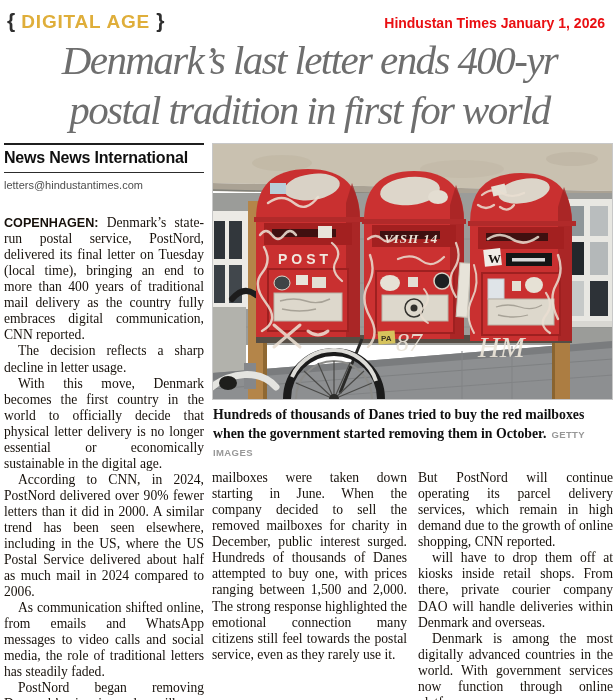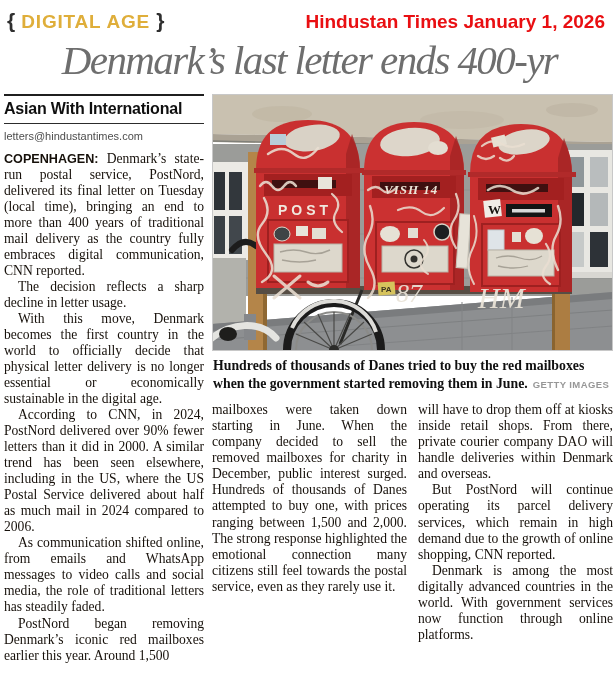--- a/index.html
+++ b/index.html
@@ -4,41 +4,41 @@
 <style>
   html,body{margin:0;padding:0;background:#ffffff;}
   .page{width:613px;height:700px;background:#fff;overflow:hidden;position:relative;
         font-family:"Liberation Serif",serif;}
   
   .masthead{display:flex;justify-content:space-between;align-items:baseline;
             padding:9px 8px 0 7px;}
   .kicker{font-family:"Liberation Sans",sans-serif;font-weight:700;font-size:19px;
           color:#dfae3a;letter-spacing:0.8px;}
   .kicker .brace{color:#2f2f2f;font-size:21px;font-weight:700;letter-spacing:0;}
-  .dateline{font-family:"Liberation Sans",sans-serif;font-weight:700;font-size:19px;
+  .dateline{font-family:"Liberation Sans",sans-serif;font-weight:700;font-size:14px;
             color:#e90f12;}
   
   .headline{margin:3px 0 0 6px;color:#6e6e6e;font-style:italic;font-weight:400;
             font-size:41px;line-height:1.21;letter-spacing:-1.6px;text-align:center;}
   .headline span{display:block;white-space:nowrap;}
   
   .content{display:flex;gap:8px;padding-left:4px;margin-top:8px;}
   .col-left{width:200px;flex:none;}
   .right-wrap{width:401px;flex:none;}
   
   .agency-wrap{border-top:2.5px solid #1f1f1f;border-bottom:1.5px solid #2c2c2c;
                padding:4px 0 5px;}
   .agency{font-family:"Liberation Sans",sans-serif;font-weight:700;font-size:16px;
           color:#0f0f0f;letter-spacing:-0.2px;}
   .email{font-family:"Liberation Sans",sans-serif;font-size:11px;color:#4d4d4d;
          margin-top:6px;}
   
   .para{margin:0;font-size:13.6px;line-height:1.18;text-align:justify;color:#16100a;}
   .para+.para{text-indent:14px;}
-  .first-para{margin-top:9px;}
+  .first-para{margin-top:24px;}
   .lead{font-family:"Liberation Sans",sans-serif;font-weight:700;font-size:12.6px;}
   
   .photo{margin:0;}
   .photo svg{display:block;}
   .caption{margin:6px 0 0 1px;font-weight:700;font-size:13.8px;line-height:1.33;color:#101010;}
   .credit{font-family:"Liberation Sans",sans-serif;font-weight:700;font-size:9.5px;
           color:#979797;letter-spacing:0.4px;margin-left:5px;}
   .lower{display:flex;gap:11px;margin-top:9px;}
   .lcol{flex:1;min-width:0;}
 </style>
@@ -47,28 +47,29 @@
 
 <div class="page">
 
   <div class="masthead">
     <div class="kicker"><span class="brace">{</span> <span>DIGITAL AGE</span> <span class="brace">}</span></div>
     <div class="dateline">Hindustan Times January 1, 2026</div>
   </div>
 
   <h1 class="headline">
     <span>Denmark’s last letter ends 400-yr</span>
+    <span>postal tradition in first for world</span>
   </h1>
 
   <div class="content">
 
     <div class="col-left">
       <div class="byline">
         <div class="agency-wrap">
-          <div class="agency">Asian With International</div>
+          <div class="agency">News News International</div>
         </div>
         <div class="email">letters@hindustantimes.com</div>
       </div>
       <p class="para first-para"><b class="lead">COPENHAGEN:</b> <span>Denmark’s state-run postal service, PostNord, delivered its final letter on Tuesday (local time), bringing an end to more than 400 years of traditional mail delivery as the country fully embraces digital communication, CNN reported.</span></p>
       <p class="para">The decision reflects a sharp decline in letter usage.</p>
       <p class="para">With this move, Denmark becomes the first country in the world to officially decide that physical letter delivery is no longer essential or economically sustainable in the digital age.</p>
       <p class="para">According to CNN, in 2024, PostNord delivered over 90% fewer letters than it did in 2000. A similar trend has been seen elsewhere, including in the US, where the US Postal Service delivered about half as much mail in 2024 compared to 2006.</p>
       <p class="para">As communication shifted online, from emails and WhatsApp messages to video calls and social media, the role of traditional letters has steadily faded.</p>
       <p class="para">PostNord began removing Denmark’s iconic red mailboxes earlier this year. Around 1,500</p>
     </div>
@@ -223,28 +224,28 @@
               <path d="M346,112 q6,16 -2,30 t2,34" stroke-width="2.4"></path>
               <path d="M262,122 q6,18 -2,34 t2,34" stroke-width="2"></path>
               <path d="M334,150 q8,12 0,22 t4,18" stroke-width="2.2"></path>
             </g>
           </g>
 
           <rect x="0.5" y="0.5" width="400" height="256" fill="none" stroke="#c8c8c8"></rect>
         </svg>
       </figure>
 
-      <div class="caption"><span>Hundreds of thousands of Danes tried to buy the red mailboxes when the government started removing them in June.</span><span class="credit">GETTY IMAGES</span></div>
+      <div class="caption"><span>Hundreds of thousands of Danes tried to buy the red mailboxes when the government started removing them in October.</span><span class="credit">GETTY IMAGES</span></div>
 
       <div class="lower">
         <div class="lcol">
           <p class="para">mailboxes were taken down starting in June. When the company decided to sell the removed mailboxes for charity in December, public interest surged. Hundreds of thousands of Danes attempted to buy one, with prices ranging between 1,500 and 2,000. The strong response highlighted the emotional connection many citizens still feel towards the postal service, even as they rarely use it.</p>
         </div>
         <div class="lcol">
+          <p class="para">But PostNord will continue operating its parcel delivery services, which remain in high demand due to the growth of online shopping, CNN reported.</p>
           <p class="para">will have to drop them off at kiosks inside retail shops. From there, private courier company DAO will handle deliveries within Denmark and overseas.</p>
-          <p class="para">But PostNord will continue operating its parcel delivery services, which remain in high demand due to the growth of online shopping, CNN reported.</p>
           <p class="para">Denmark is among the most digitally advanced countries in the world. With government services now function through online platforms.</p>
         </div>
       </div>
 
     </div>
   </div>
 </div>
 
 </body></html>

